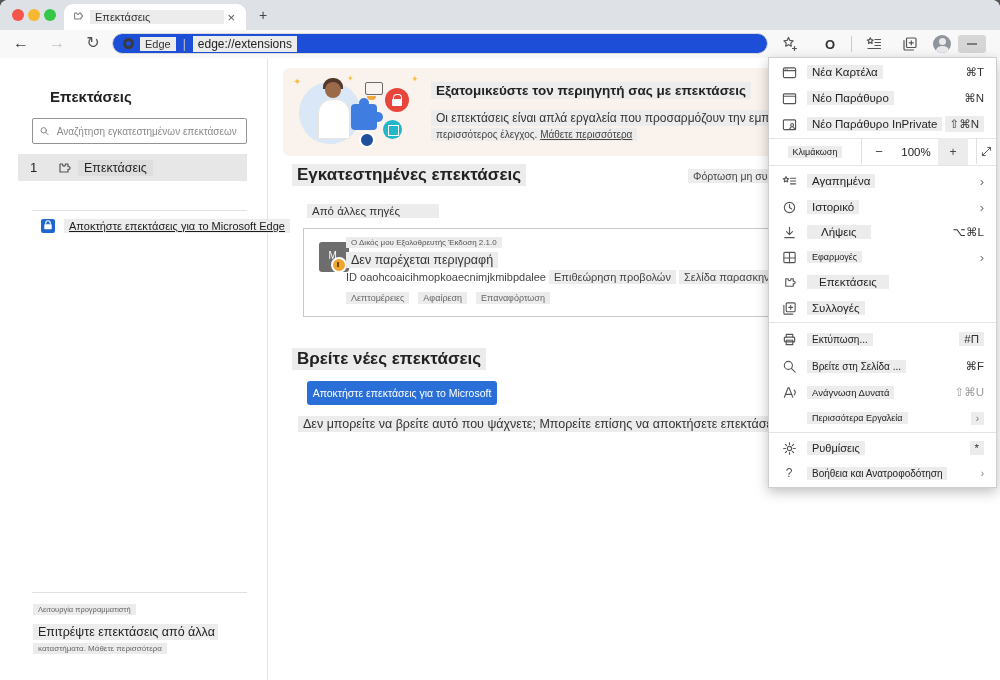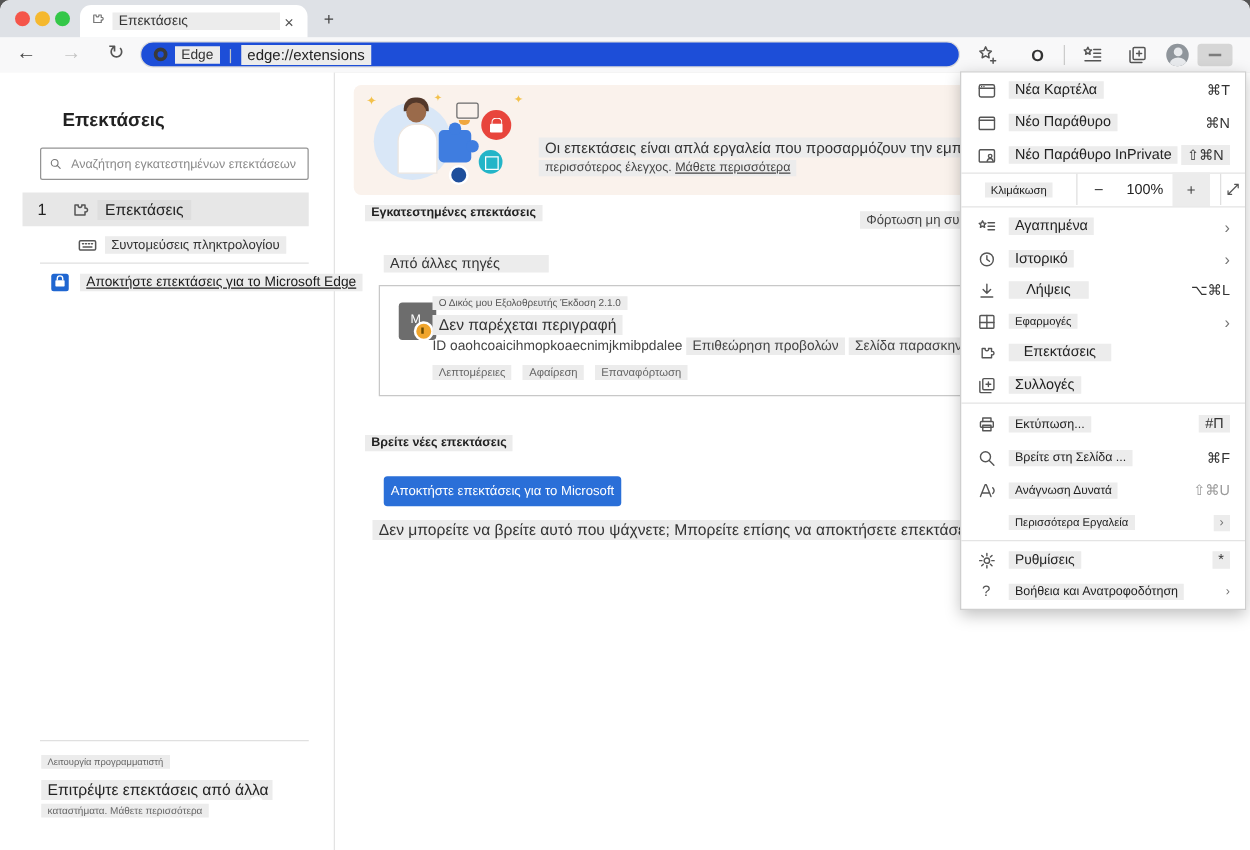--- a/index.html
+++ b/index.html
@@ -57,21 +57,21 @@
   .allow-t{position:absolute;left:33px;top:566px;font-size:12.5px;color:#222;width:175px;line-height:14px;}
   .allow-s{position:absolute;left:33px;top:585px;font-size:8px;color:#666;}
   
   .hero{position:absolute;left:283px;top:10px;width:714px;height:88px;background:#faf2ec;border-radius:6px;}
   .hero-title{position:absolute;left:148px;top:14px;font-size:13.5px;font-weight:bold;color:#222;}
   .hero-d1{position:absolute;left:148px;top:42px;font-size:12px;color:#333;white-space:nowrap;}
   .hero-d2{position:absolute;left:148px;top:60px;font-size:10px;color:#444;}
   .hero-link{text-decoration:underline;color:#444;}
   .illus{position:absolute;left:10px;top:6px;width:130px;height:76px;}
   .c{position:absolute;border-radius:50%;}
-  .h2x{position:absolute;font-size:10px;font-weight:bold;color:#222;}
+  .h2x{position:absolute;font-size:17px;font-weight:bold;color:#222;}
   .loadunp{position:absolute;left:688px;top:111px;font-size:10.5px;color:#444;}
   .group-lbl{position:absolute;left:307px;top:146px;font-size:11.5px;color:#333;padding-right:39px;}
   .card{position:absolute;left:303px;top:170px;width:465px;height:87px;background:#fff;border:1px solid #c8c8c8;}
   .cicon{position:absolute;left:15px;top:13px;width:30px;height:30px;background:#6d6d6d;border-radius:3px;
          color:#fff;font-size:10px;text-align:center;line-height:28px;}
   .cbadge{position:absolute;left:27px;top:28px;width:12px;height:12px;border-radius:50%;background:#f0a52c;border:2px solid #fff;}
   .cbadge b{position:absolute;left:4px;top:2.5px;width:2px;height:5px;background:#6b4b00;}
   .ctitle{position:absolute;left:42px;top:8px;font-size:8px;color:#555;}
   .cdesc{position:absolute;left:42px;top:23px;font-size:12.5px;color:#333;}
   .cid{position:absolute;left:42px;top:41px;font-size:11px;color:#444;white-space:nowrap;}
@@ -175,27 +175,20 @@
       </div>
 
       <div class="sb-row1">
         <span class="sb-idx">1</span>
         <svg class="i" width="16" height="16" viewBox="0 0 16 16">
             <path d="M4 4h2.6a1.5 1.5 0 1 0 2.8 0H12v2.6a1.5 1.5 0 1 1 0 2.8V12H4z"></path>
           </svg>
         <span class="lbl">Επεκτάσεις</span>
       </div>
 
-      <div class="sb-row2">
-        <svg class="i" width="16" height="16" viewBox="0 0 16 16">
-            <rect x="1.5" y="4.5" width="13" height="7.5" rx="1"></rect>
-            <path d="M4 7h.8M6.4 7h.8M8.8 7h.8M11.2 7h.8M4.5 9.5h7"></path>
-          </svg>
-        <span class="lbl hl">Συντομεύσεις πληκτρολογίου</span>
-      </div>
 
       <div class="sb-div" style="top:152px;"></div>
 
       <div class="sb-store">
         <svg width="16" height="16" viewBox="0 0 16 16">
             <rect x="1" y="1" width="14" height="14" rx="2" fill="#1f66d1"></rect>
             <path d="M5.8 6.2V4.9a2.2 2.2 0 0 1 4.4 0v1.3" stroke="#fff" fill="none" stroke-width="1.1"></path>
             <rect x="4.3" y="6.2" width="7.4" height="5" rx="0.6" fill="#fff"></rect>
           </svg>
         <span class="lbl hl">Αποκτήστε επεκτάσεις για το Microsoft Edge</span>
@@ -225,20 +218,21 @@
         <span class="c" style="left:92px;top:14px;width:24px;height:24px;background:#e8453c;"></span>
         <span class="abs" style="left:100px;top:20px;width:7px;height:5px;border:1.5px solid #fff;border-bottom:none;border-radius:4px 4px 0 0;"></span>
         <span class="abs" style="left:99px;top:25px;width:10px;height:7px;background:#fff;border-radius:1px;"></span>
         <span class="c" style="left:90px;top:46px;width:19px;height:19px;background:#23b5c8;"></span>
         <span class="abs" style="left:95px;top:51px;width:9px;height:9px;border:1.2px solid #fff;"></span>
         <span class="c" style="left:66px;top:58px;width:12px;height:12px;background:#1e4f9c;border:2px solid #fff;"></span>
         <span class="abs" style="left:0px;top:2px;color:#f3c14b;font-size:10px;">✦</span>
         <span class="abs" style="left:118px;top:0px;color:#f3c14b;font-size:9px;">✦</span>
         <span class="abs" style="left:54px;top:0px;color:#f3c14b;font-size:8px;">✦</span>
       </div>
+      <span class="hero-title hl">Εξατομικεύστε τον περιηγητή σας με επεκτάσεις</span>
       <span class="hero-d1 hl">Οι επεκτάσεις είναι απλά εργαλεία που προσαρμόζουν την εμπειρία περιήγησής σας,</span>
       <span class="hero-d2 hl"><span>περισσότερος έλεγχος.</span> <a class="hero-link">Μάθετε περισσότερα</a></span>
     </div>
 
     <span class="h2x hl" style="left:292px;top:106px;">Εγκατεστημένες επεκτάσεις</span>
     <span class="loadunp hl">Φόρτωση μη συσκευασμένων</span>
     <span class="group-lbl hl">Από άλλες πηγές</span>
 
     <div class="card">
       <span class="cicon">M.</span>

